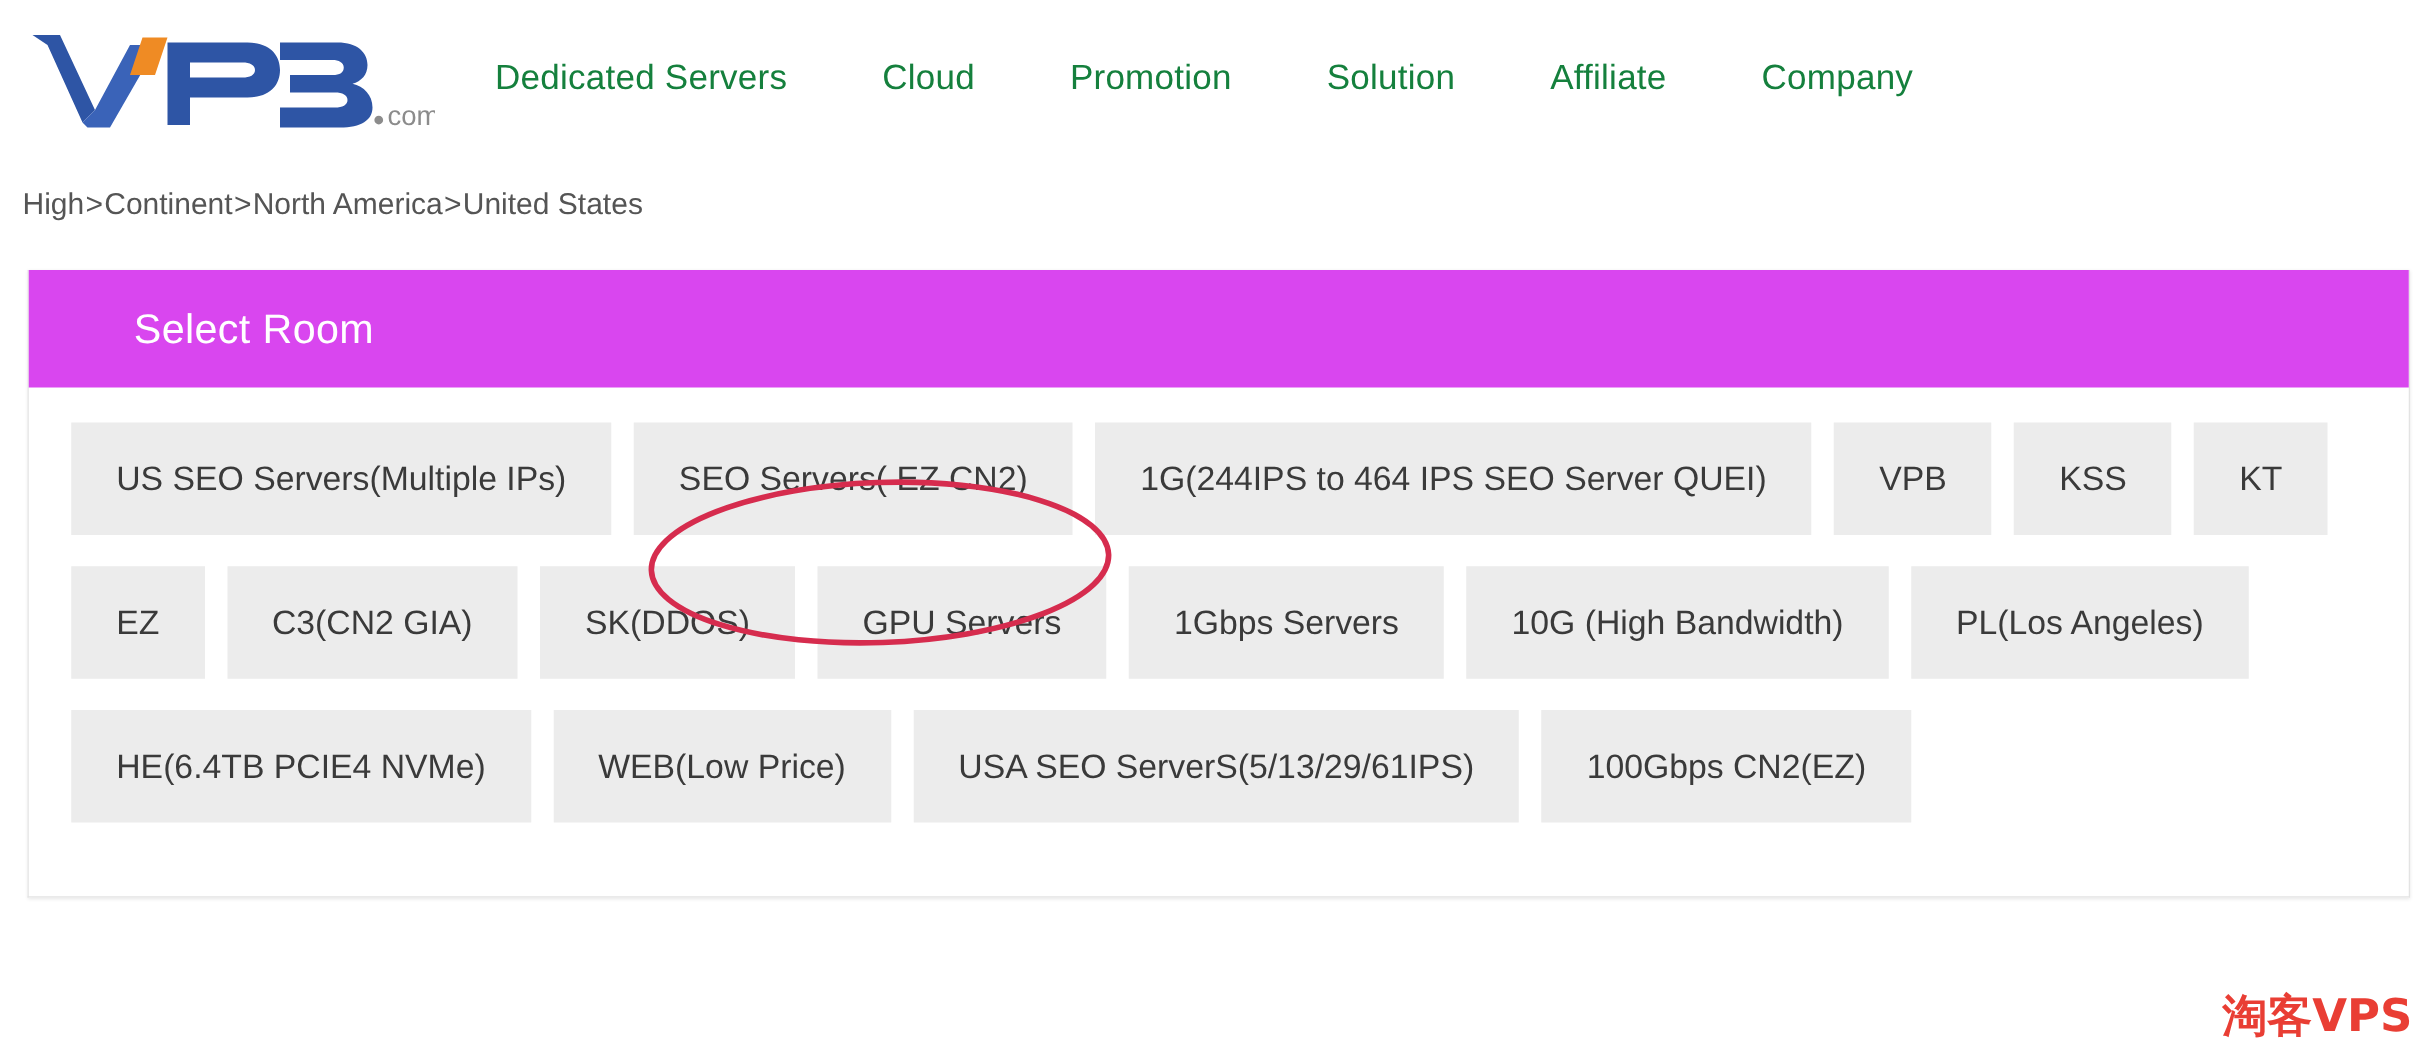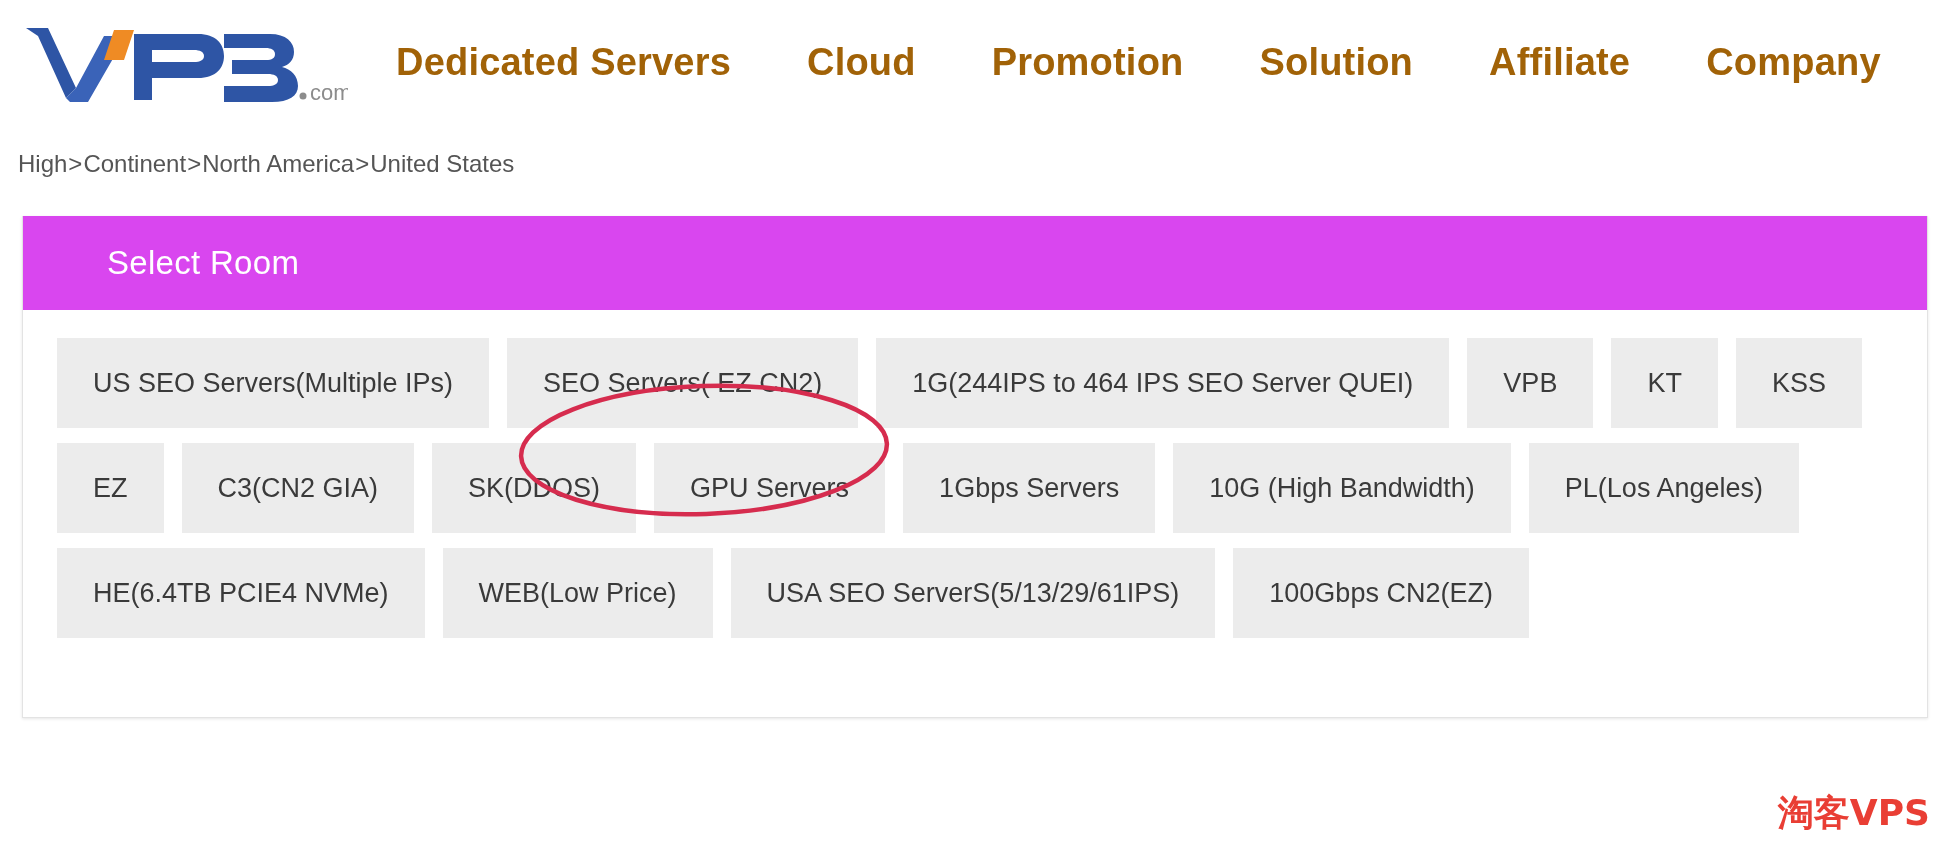--- a/index.html
+++ b/index.html
@@ -38,23 +38,23 @@
   .logo svg { display: block; }
 
   .main-nav {
     display: flex;
     align-items: center;
     flex: 1 1 auto;
     height: 100%;
     padding-left: 10px;
   }
   .nav-item {
-    color: #a16207;
-    font-size: 38px;
-    font-weight: 700;
+    color: #15803d;
+    font-size: 28px;
+    font-weight: 400;
     letter-spacing: 0.2px;
     padding: 0 38px;
     white-space: nowrap;
     cursor: pointer;
     text-decoration: none;
   }
 
   
   .breadcrumb {
     padding: 0 0 0 18px;
@@ -92,21 +92,21 @@
     font-weight: 400;
     letter-spacing: 0.3px;
   }
   .panel-body {
     padding: 28px 34px 40px 34px;
   }
 
   .room-row {
     display: flex;
     flex-wrap: nowrap;
-    margin-bottom: 15px;
+    margin-bottom: 25px;
   }
   .room-row:last-child { margin-bottom: 16px; }
 
   .room-btn {
     background: #ececec;
     color: #3a3a3a;
     font-size: 27px;
     font-weight: 400;
     height: 90px;
     line-height: 90px;
@@ -193,22 +193,22 @@
       <span class="panel-title">Select Room</span>
     </div>
 
     <div class="panel-body">
 
       <div class="room-row">
         <button class="room-btn">US SEO Servers(Multiple IPs)</button>
         <button class="room-btn">SEO Servers( EZ CN2)</button>
         <button class="room-btn">1G(244IPS to 464 IPS SEO Server QUEI)</button>
         <button class="room-btn">VPB</button>
+        <button class="room-btn">KSS</button>
         <button class="room-btn">KT</button>
-        <button class="room-btn">KSS</button>
       </div>
 
       <div class="room-row">
         <button class="room-btn">EZ</button>
         <button class="room-btn">C3(CN2 GIA)</button>
         <button class="room-btn">SK(DDOS)</button>
         <button class="room-btn">GPU Servers</button>
         <button class="room-btn">1Gbps Servers</button>
         <button class="room-btn">10G (High Bandwidth)</button>
         <button class="room-btn">PL(Los Angeles)</button>

